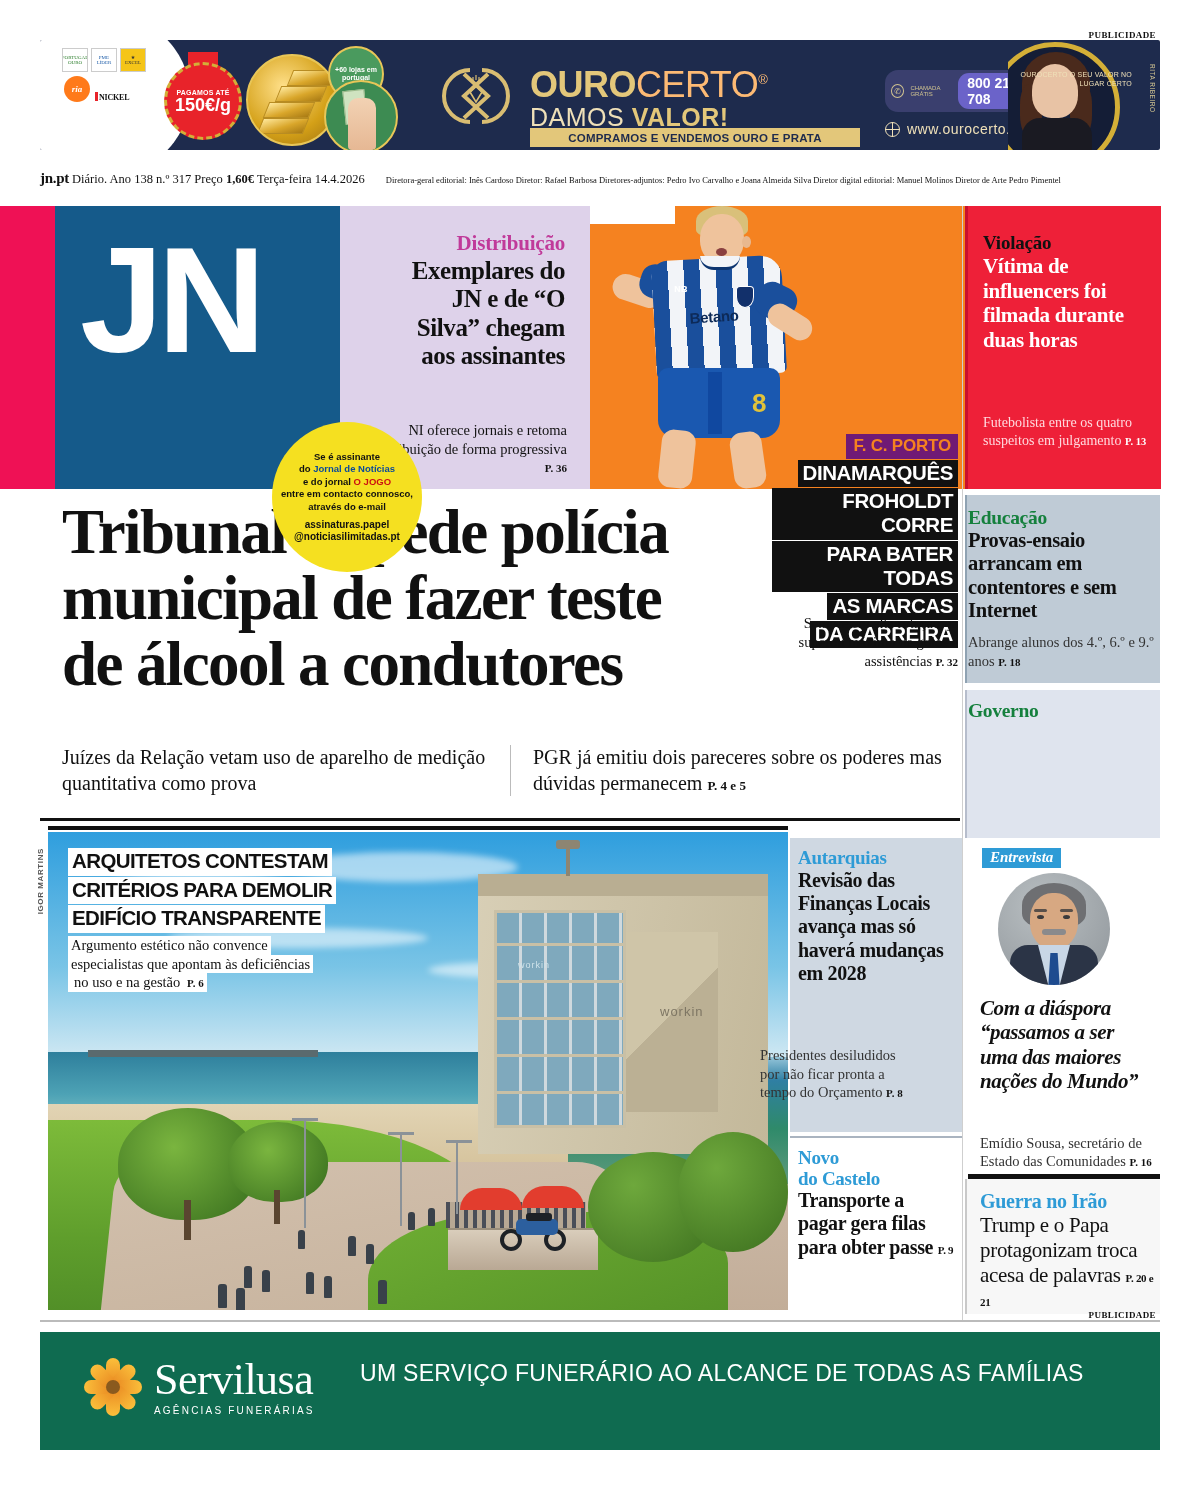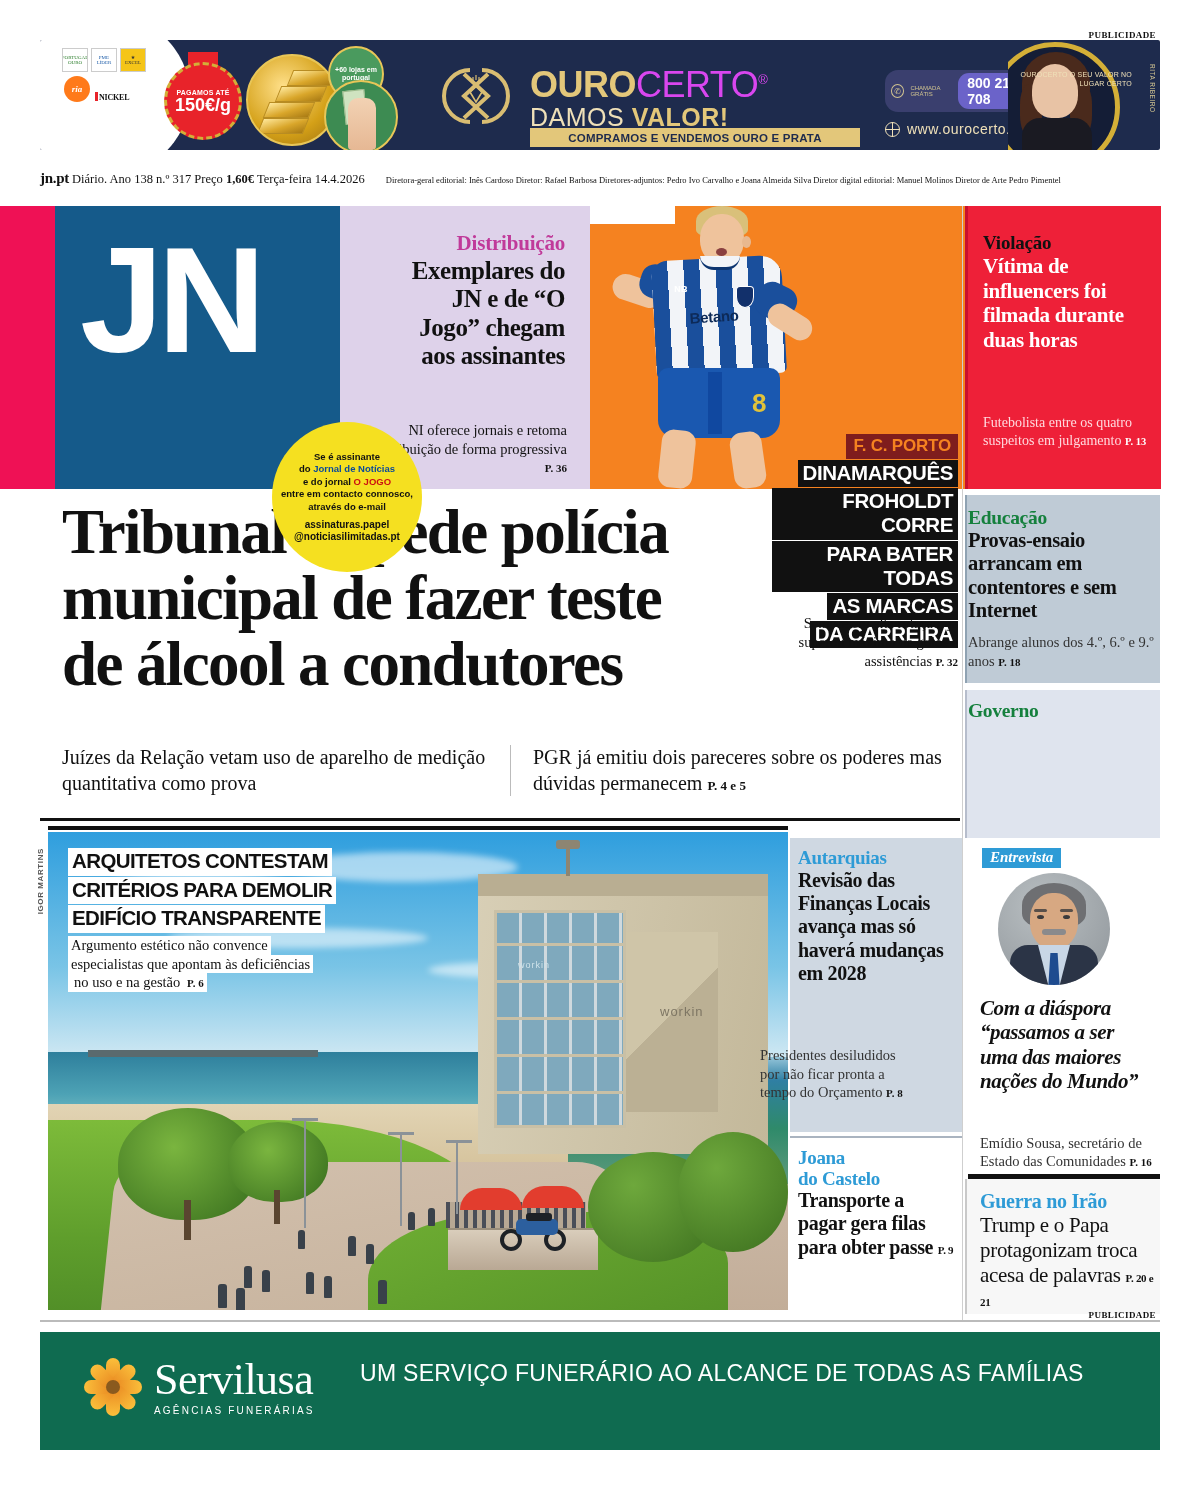--- a/index.html
+++ b/index.html
@@ -64,21 +64,21 @@
   .handcirc{ position:absolute; left:284px; top:40px; width:74px; height:74px; border-radius:50%;
      background:#3d8b52; border:2px solid #e8c658; overflow:hidden;}
   .handcirc .hand{position:absolute;left:22px;top:16px;width:28px;height:52px;border-radius:10px 10px 4px 4px;
      background:linear-gradient(180deg,#f2d2b3,#e6b894);}
   .handcirc .note{position:absolute;left:18px;top:8px;width:22px;height:34px;background:#cfe3c0;
      border:1px solid #9ab98a;transform:rotate(-6deg);}
 
   .ouro-mark{ position:absolute; left:400px; top:24px; width:72px; height:64px; }
   .oc-brand{ position:absolute; left:490px; top:28px; font-family:"Liberation Sans",sans-serif; }
   .oc-line1{ font-size:36px; font-weight:bold; letter-spacing:-.5px; color:#e3c77a; line-height:.95;}
-  .oc-line1 .thin{ font-weight:normal; color:#d946ef;}
+  .oc-line1 .thin{ font-weight:normal; color:#fdba74;}
   .oc-reg{ font-size:13px; vertical-align:super; }
   .oc-line2{ font-size:25px; color:#efe0b8; letter-spacing:.5px; margin-top:1px;}
   .oc-line2 b{ color:#e3c77a;}
   .oc-bar{ position:absolute; left:490px; top:88px; width:330px; height:19px; background:#e3c77a;
      display:flex;align-items:center;justify-content:center;
      font-family:"Liberation Sans",sans-serif; font-size:11.5px; font-weight:bold; color:#1e2b4d; letter-spacing:.2px;}
 
   .oc-contact{ position:absolute; left:845px; top:30px; font-family:"Liberation Sans",sans-serif;}
   .oc-phonepill{ display:flex; align-items:center; gap:6px; background:#3a3f6e; border-radius:13px;
      padding:3px 10px 3px 6px; width:175px;}
@@ -176,21 +176,21 @@
      background:#1a58b0;}
   .pl-shortfold{position:absolute;left:112px;top:172px;width:14px;height:62px;background:#1048a0;}
   .pl-num{position:absolute;left:156px;top:188px;font-family:"Liberation Sans",sans-serif;font-size:26px;
      font-weight:bold;color:#e0c23a;}
   .pl-legL{position:absolute;left:64px;top:230px;width:34px;height:58px;border-radius:12px;background:#efc39c;
      transform:rotate(6deg);}
   .pl-legR{position:absolute;left:136px;top:232px;width:32px;height:56px;border-radius:12px;background:#efc39c;
      transform:rotate(-8deg);}
 
   .fcp-wrap{ position:absolute; left:772px; top:228px; width:186px; text-align:right; z-index:4;}
-  .fcp-kicker{ display:inline-block; background:#7f1d1d; color:#f58220; font-family:"Liberation Sans",sans-serif;
+  .fcp-kicker{ display:inline-block; background:#701a75; color:#f58220; font-family:"Liberation Sans",sans-serif;
      font-size:17px; font-weight:bold; padding:2px 7px 3px; letter-spacing:-.2px;}
   .fcp-head{ font-family:"Liberation Sans",sans-serif; font-size:20.5px; font-weight:bold;
      color:#fff; line-height:1.18; letter-spacing:-.4px; margin-top:1px;}
   .fcp-head span{ background:#111; padding:1px 5px 2px; display:inline-block; margin-bottom:1px;}
   .fcp-sub{ position:absolute; left:-14px; top:180px; width:200px; text-align:right;
      font-family:"Liberation Serif",serif; font-size:14.5px; color:#111; line-height:1.3;}
   .fcp-sub b{ font-size:11px; }
 
   .bn-red{ position:absolute; left:965px; top:0; width:196px; height:283px; background:#ee2038; }
   .bn-rededge{ position:absolute; left:1161px; top:0; width:39px; height:283px; background:#fff; }
@@ -467,21 +467,21 @@
     </div>
     <div class="yc-mail">
       <div>assinaturas.papel</div>
       <div>@noticiasilimitadas.pt</div>
     </div>
   </div>
 
   <div class="bn-lilac"></div>
   <div class="dist-wrap">
     <div class="dist-kicker">Distribuição</div>
-    <div class="dist-head">Exemplares do JN e de “O Jogo” chegam aos assinantes</div>
+    <div class="dist-head">Exemplares do JN e de “O Silva” chegam aos assinantes</div>
   </div>
   <div class="dist-sub">
     <span>NI oferece jornais e retoma distribuição de forma progressiva</span>
     <b>P. 36</b>
   </div>
 
   <div class="bn-orange"></div>
   <div class="bn-orange-white"></div>
   <div class="player">
     <div class="pl-armL"></div>
@@ -681,21 +681,21 @@
 </div>
 <div class="cb-sub" style="position:absolute;left:760px;top:1046px;width:158px;">
   <span>Presidentes desiludidos por não ficar pronta a tempo do Orçamento</span>
   <b>P. 8</b>
 </div>
 
 <div class="box-via"></div>
 <div class="via-rule"></div>
 <div class="cb" style="top:1148px;">
   <div class="cb-kicker">
-    <span>Joana</span><br>
+    <span>Novo</span><br>
     <span>do Castelo</span>
   </div>
   <div class="cb-head">
     <span>Transporte a pagar gera filas para obter passe</span>
     <b>P. 9</b>
   </div>
 </div>
 
 <div class="hr-bottom"></div>
 

